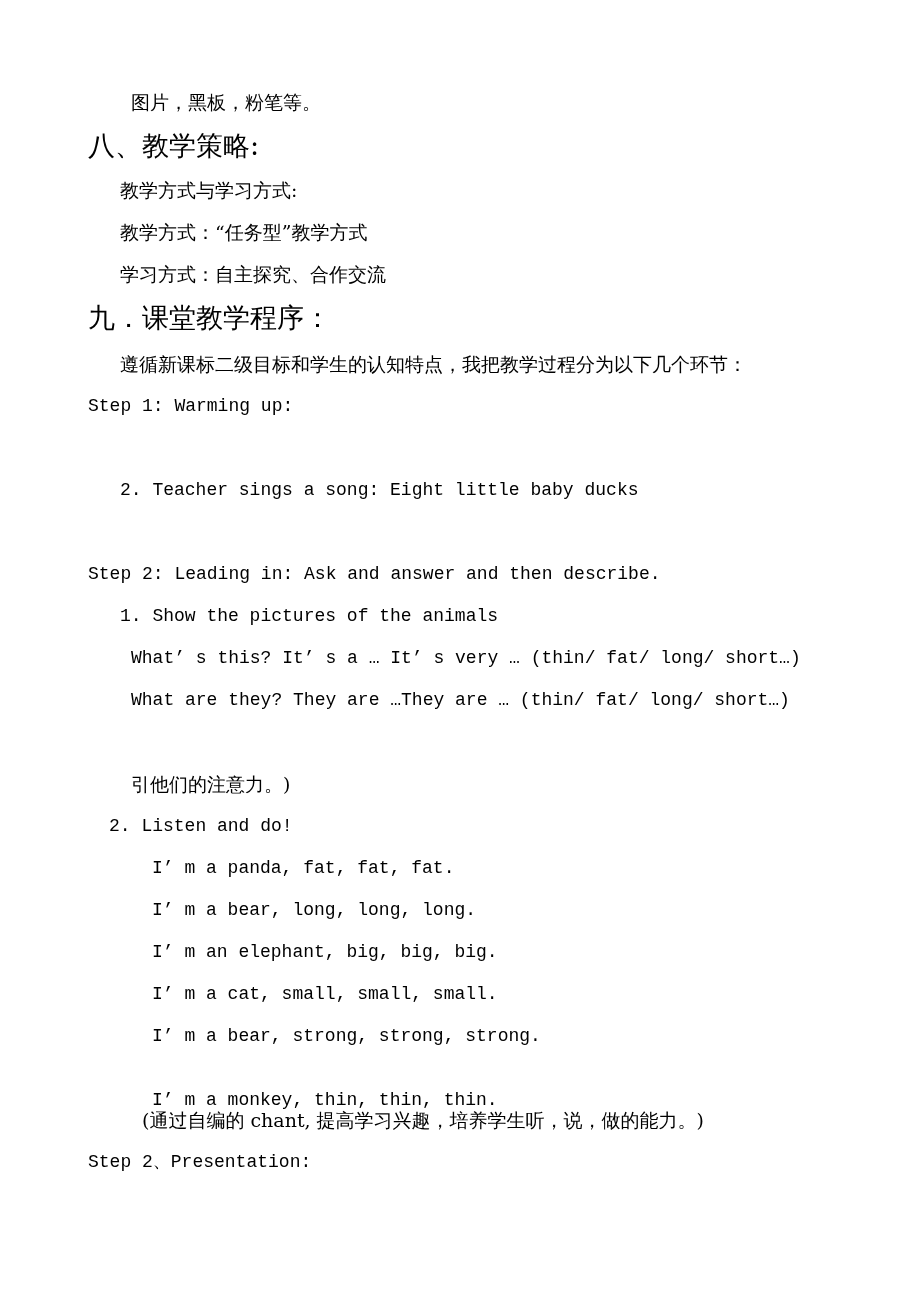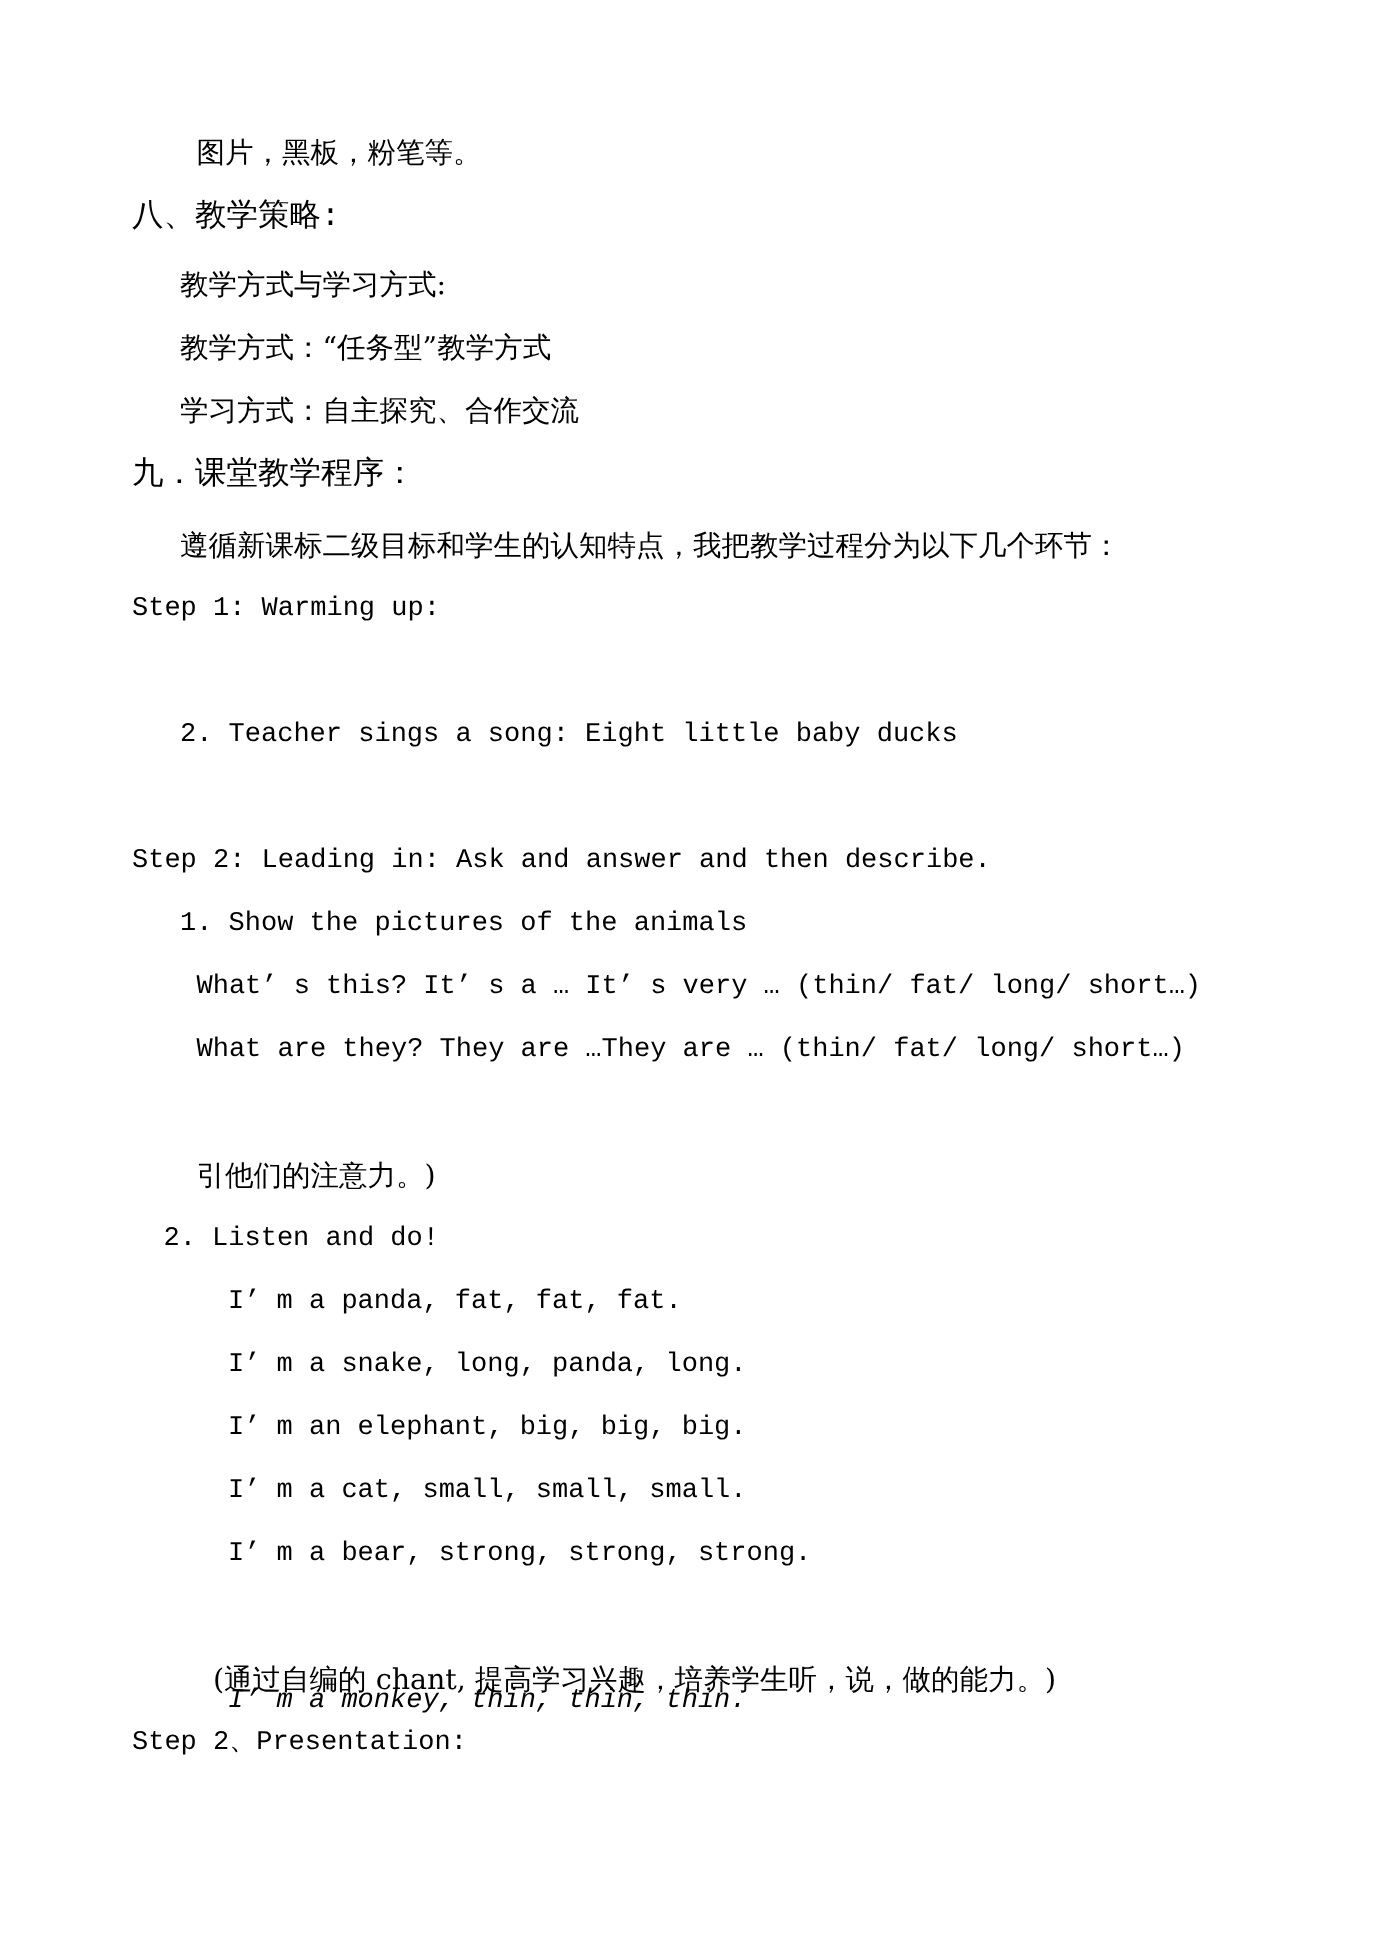--- a/index.html
+++ b/index.html
@@ -24,22 +24,21 @@
       background: #ffffff;
     }
     .line {
       position: absolute;
       white-space: nowrap;
       font-size: 19px;
       line-height: 24px;
       font-family: "DejaVu Serif", "Liberation Serif", serif;
     }
     .line.heading {
-      font-size: 21px;
-      font-family: Liberation Mono, monospace;
+      font-size: 27px;
     }
     .line.mono {
       font-family: "Liberation Mono", "DejaVu Sans Mono", monospace;
       font-size: 18px;
     }
   </style>
 </head>
 <body>
 
 <div class="page">
@@ -57,21 +56,21 @@
   <div class="line mono" style="left:120px; top:478px;">2. Teacher sings a song: Eight little baby ducks</div>
 
   <div class="line mono" style="left:88px; top:562px;">Step 2: Leading in: Ask and answer and then describe.</div>
   <div class="line mono" style="left:120px; top:604px;">1. Show the pictures of the animals</div>
   <div class="line mono" style="left:131px; top:646px;">What’ s this? It’ s a … It’ s very … (thin/ fat/ long/ short…)</div>
   <div class="line mono" style="left:131px; top:688px;">What are they? They are …They are … (thin/ fat/ long/ short…)</div>
   <div class="line" style="left:131px; top:772px;">引他们的注意力。)</div>
 
   <div class="line mono" style="left:109px; top:814px;">2. Listen and do!</div>
   <div class="line mono" style="left:152px; top:856px;">I’ m a panda, fat, fat, fat.</div>
-  <div class="line mono" style="left:152px; top:898px;">I’ m a snake, long, panda, long.</div>
+  <div class="line mono" style="left:152px; top:898px;">I’ m a bear, long, long, long.</div>
   <div class="line mono" style="left:152px; top:940px;">I’ m an elephant, big, big, big.</div>
   <div class="line mono" style="left:152px; top:982px;">I’ m a cat, small, small, small.</div>
   <div class="line mono" style="left:152px; top:1024px;">I’ m a bear, strong, strong, strong.</div>
-  <div class="line mono" style="left:152px; top:1122px;font-style:italic;">I’ m a monkey, thin, thin, thin.</div>
+  <div class="line mono" style="left:152px; top:1088px;">I’ m a monkey, thin, thin, thin.</div>
   <div class="line" style="left:142px; top:1108px;">(通过自编的 chant, 提高学习兴趣，培养学生听，说，做的能力。)</div>
 
   <div class="line mono" style="left:88px; top:1150px;">Step 2、Presentation:</div>
 </div>
 
 </body></html>

